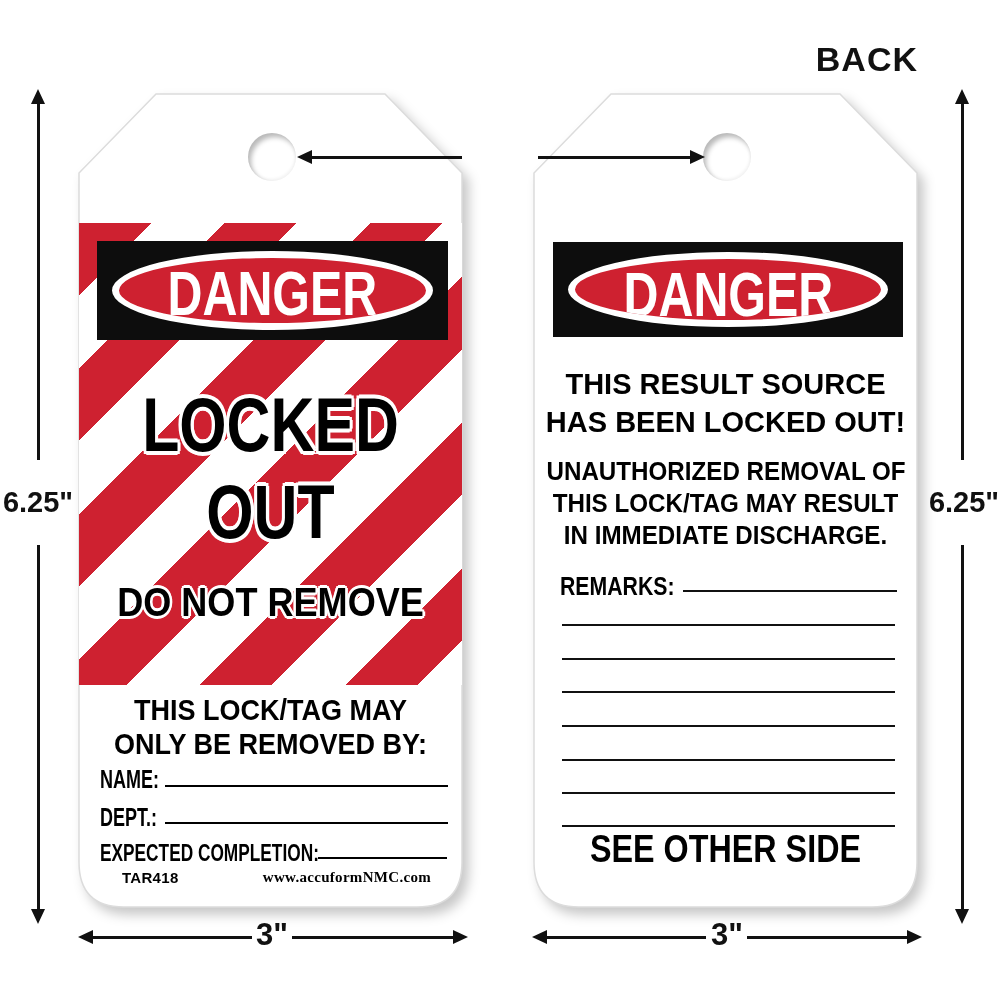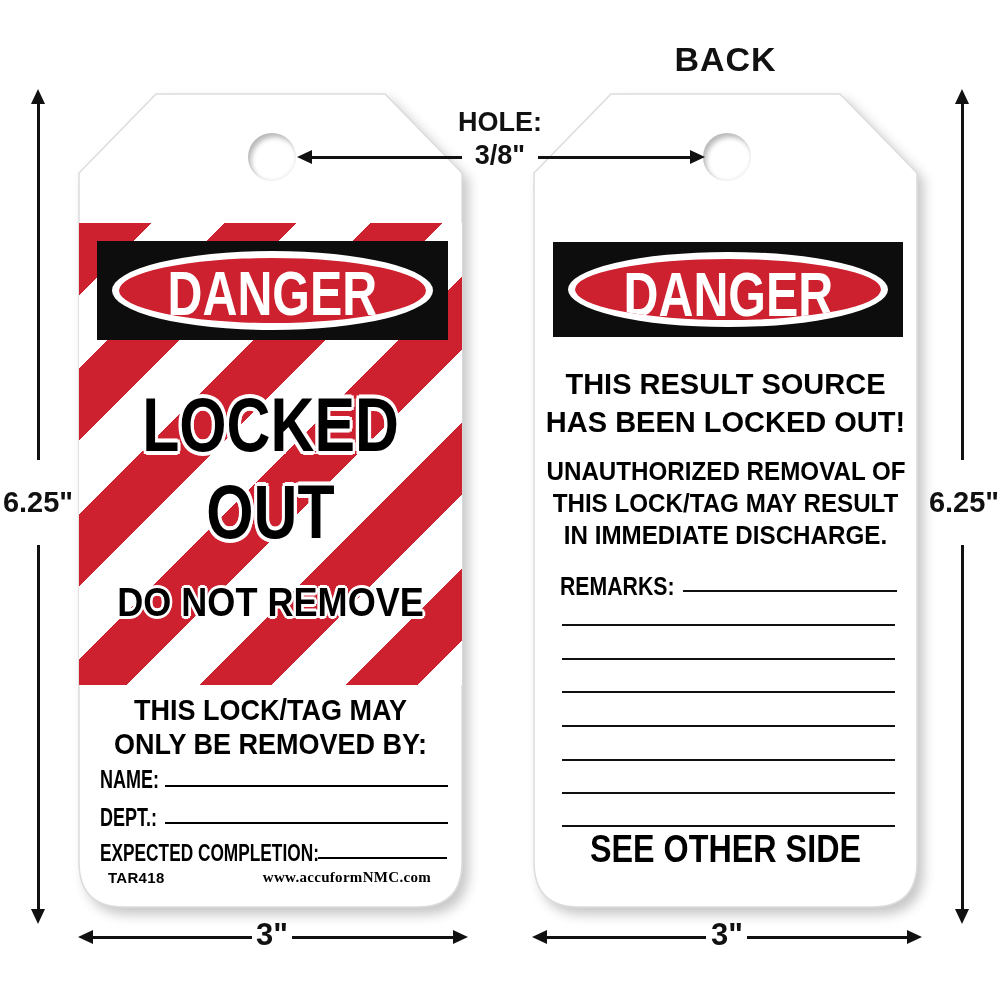--- a/index.html
+++ b/index.html
@@ -8,21 +8,21 @@
     position:relative; width:1000px; height:1000px; background:#ffffff;
     font-family:"Liberation Sans", sans-serif; color:#111; overflow:hidden;
   }
 
   
   .side-title {
     position:absolute; top:40px; width:385px; text-align:center;
     font-size:34px; font-weight:bold; color:#111; letter-spacing:1px;
   }
   #front-title { left:78px; }
-  #back-title  { left:533px; }
+  #back-title  { left:533px;text-align:right; }
 
   
   .tag { position:absolute; top:93px; width:385px; height:815px; }
   #front-tag { left:78px; }
   #back-tag  { left:533px; }
   .tag-shape { position:absolute; left:0; top:0; filter:drop-shadow(6px 7px 6px rgba(0,0,0,0.22)); }
   .hole {
     position:absolute; left:170px; top:40px; width:48px; height:48px; border-radius:50%;
     background:#fff;
     box-shadow: inset 3px 4px 5px rgba(0,0,0,0.28), inset -1px -2px 3px rgba(0,0,0,0.05);
@@ -132,21 +132,21 @@
     <div class="removal-title">
       <div>THIS LOCK/TAG MAY</div>
       <div>ONLY BE REMOVED BY:</div>
     </div>
     <div class="field-label" style="top:672px;">NAME:</div>
     <div class="wline" style="left:87px; width:283px; top:692px;"></div>
     <div class="field-label" style="top:710px;">DEPT.:</div>
     <div class="wline" style="left:87px; width:283px; top:729px;"></div>
     <div class="field-label" style="top:746px; font-size:24px;">EXPECTED COMPLETION:</div>
     <div class="wline" style="left:240px; width:129px; top:764px;"></div>
-    <div class="micro" style="left:30px;">TAR418</div>
+    <div class="micro" style="left:44px;">TAR418</div>
     <div class="micro" style="right:32px;font-family:Liberation Serif, serif;">www.accuformNMC.com</div>
     <div class="hole"></div>
   </div>
 
   <div class="tag" id="back-tag">
     <svg class="tag-shape" width="385" height="815" viewBox="0 0 385 815">
       <path d="M78 1 H307 L384 80 V769 Q384 814 339 814 H46 Q1 814 1 769 V80 Z" fill="#ffffff" stroke="#dcdcdc" stroke-width="1.5"></path>
     </svg>
     <div class="band">
       <div class="oval">
@@ -168,24 +168,20 @@
     <div class="rule" style="top:565px;"></div>
     <div class="rule" style="top:598px;"></div>
     <div class="rule" style="top:632px;"></div>
     <div class="rule" style="top:666px;"></div>
     <div class="rule" style="top:699px;"></div>
     <div class="rule" style="top:732px;"></div>
     <div class="see-other">SEE OTHER SIDE</div>
     <div class="hole"></div>
   </div>
 
-  <div class="dim-text" id="hole-callout">
-    <div>HOLE:</div>
-    <div>3/8"</div>
-  </div>
   <div class="dim-line-h" style="left:302px; top:156px; width:160px;"></div>
   <div class="arr arr-left" style="left:297px; top:150px;"></div>
   <div class="dim-line-h" style="left:538px; top:156px; width:152px;"></div>
   <div class="arr arr-right" style="left:690px; top:150px;"></div>
 
   <div class="arr arr-up" style="left:31px; top:89px;"></div>
   <div class="dim-line-v" style="left:37px; top:102px; height:358px;"></div>
   <div class="dim-text h-dim-label" style="left:2px;">6.25"</div>
   <div class="dim-line-v" style="left:37px; top:545px; height:366px;"></div>
   <div class="arr arr-down" style="left:31px; top:909px;"></div>

